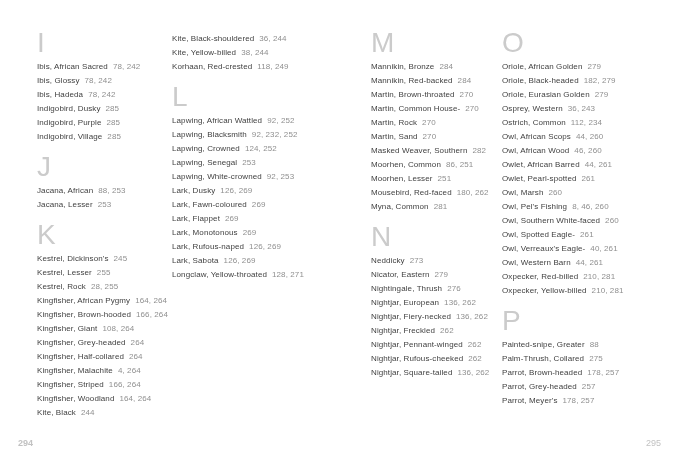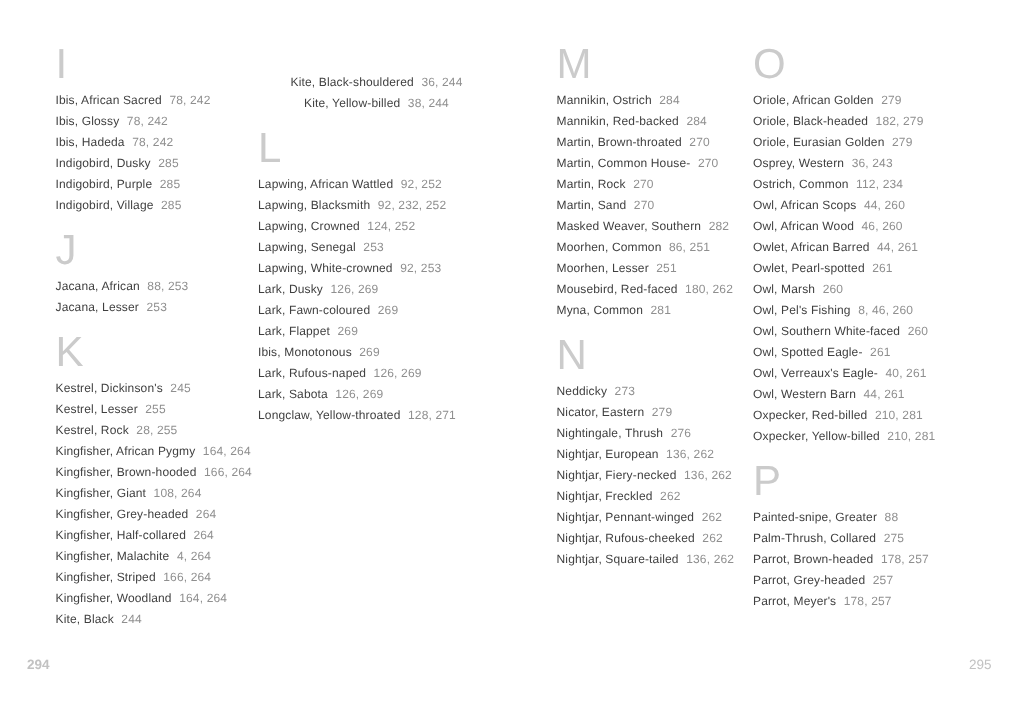--- a/index.html
+++ b/index.html
@@ -18,21 +18,21 @@
     font-family:"Liberation Sans", sans-serif;
   }
   .spread{position:absolute;inset:0;}
   .column{position:absolute;top:30px;}
   .col-1{left:37px;width:132px;}
   .col-2{left:172px;width:158px;}
   .col-3{left:371px;width:148px;}
   .col-4{left:502px;width:165px;}
   .block{margin:0;}
   .block + .block{margin-top:10px;}
-  .block.no-letter:first-child{margin-top:18px;text-align:center;}
+  .block.no-letter:first-child{margin-top:2px;}
   .letter{
     font-size:28px;
     line-height:26px;
     color:var(--letter);
     margin-bottom:4px;
     font-weight:400;
   }
   .entry{
     font-size:8px;
     line-height:14px;
@@ -85,41 +85,42 @@
         <div class="entry"><span class="name">Kingfisher, Malachite</span><span class="pages">4, 264</span></div>
         <div class="entry"><span class="name">Kingfisher, Striped</span><span class="pages">166, 264</span></div>
         <div class="entry"><span class="name">Kingfisher, Woodland</span><span class="pages">164, 264</span></div>
         <div class="entry"><span class="name">Kite, Black</span><span class="pages">244</span></div>
       </div>
     </div>
   <div class="column col-2">
       <div class="block no-letter">
         <div class="entry"><span class="name">Kite, Black-shouldered</span><span class="pages">36, 244</span></div>
         <div class="entry"><span class="name">Kite, Yellow-billed</span><span class="pages">38, 244</span></div>
+        <div class="entry"><span class="name">Korhaan, Red-crested</span><span class="pages">118, 249</span></div>
       </div>
       <div class="block">
         <div class="letter">L</div>
         <div class="entry"><span class="name">Lapwing, African Wattled</span><span class="pages">92, 252</span></div>
         <div class="entry"><span class="name">Lapwing, Blacksmith</span><span class="pages">92, 232, 252</span></div>
         <div class="entry"><span class="name">Lapwing, Crowned</span><span class="pages">124, 252</span></div>
         <div class="entry"><span class="name">Lapwing, Senegal</span><span class="pages">253</span></div>
         <div class="entry"><span class="name">Lapwing, White-crowned</span><span class="pages">92, 253</span></div>
         <div class="entry"><span class="name">Lark, Dusky</span><span class="pages">126, 269</span></div>
         <div class="entry"><span class="name">Lark, Fawn-coloured</span><span class="pages">269</span></div>
         <div class="entry"><span class="name">Lark, Flappet</span><span class="pages">269</span></div>
-        <div class="entry"><span class="name">Ibis, Monotonous</span><span class="pages">269</span></div>
+        <div class="entry"><span class="name">Lark, Monotonous</span><span class="pages">269</span></div>
         <div class="entry"><span class="name">Lark, Rufous-naped</span><span class="pages">126, 269</span></div>
         <div class="entry"><span class="name">Lark, Sabota</span><span class="pages">126, 269</span></div>
         <div class="entry"><span class="name">Longclaw, Yellow-throated</span><span class="pages">128, 271</span></div>
       </div>
     </div>
   <div class="column col-3">
       <div class="block">
         <div class="letter">M</div>
-        <div class="entry"><span class="name">Mannikin, Ostrich</span><span class="pages">284</span></div>
+        <div class="entry"><span class="name">Mannikin, Bronze</span><span class="pages">284</span></div>
         <div class="entry"><span class="name">Mannikin, Red-backed</span><span class="pages">284</span></div>
         <div class="entry"><span class="name">Martin, Brown-throated</span><span class="pages">270</span></div>
         <div class="entry"><span class="name">Martin, Common House-</span><span class="pages">270</span></div>
         <div class="entry"><span class="name">Martin, Rock</span><span class="pages">270</span></div>
         <div class="entry"><span class="name">Martin, Sand</span><span class="pages">270</span></div>
         <div class="entry"><span class="name">Masked Weaver, Southern</span><span class="pages">282</span></div>
         <div class="entry"><span class="name">Moorhen, Common</span><span class="pages">86, 251</span></div>
         <div class="entry"><span class="name">Moorhen, Lesser</span><span class="pages">251</span></div>
         <div class="entry"><span class="name">Mousebird, Red-faced</span><span class="pages">180, 262</span></div>
         <div class="entry"><span class="name">Myna, Common</span><span class="pages">281</span></div>

